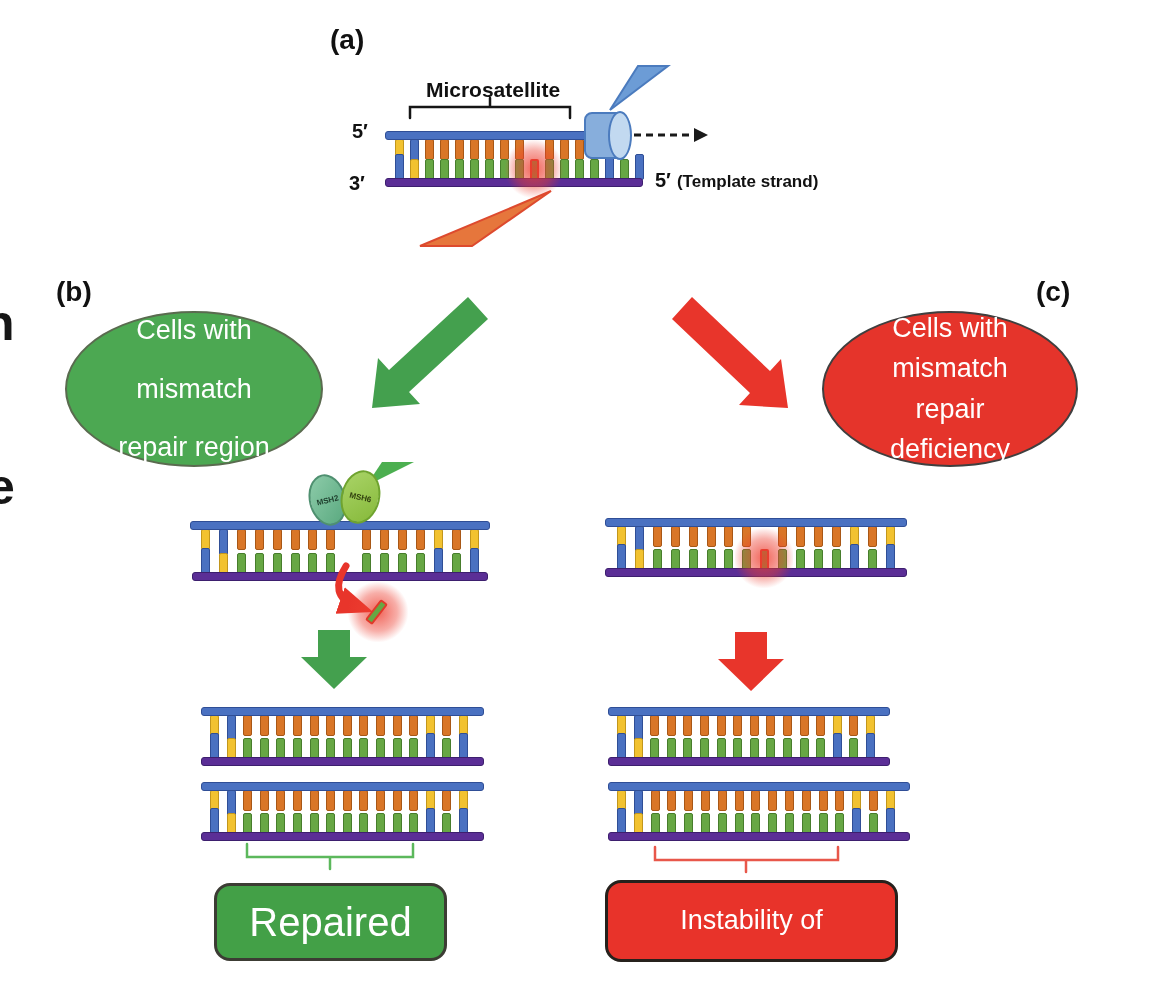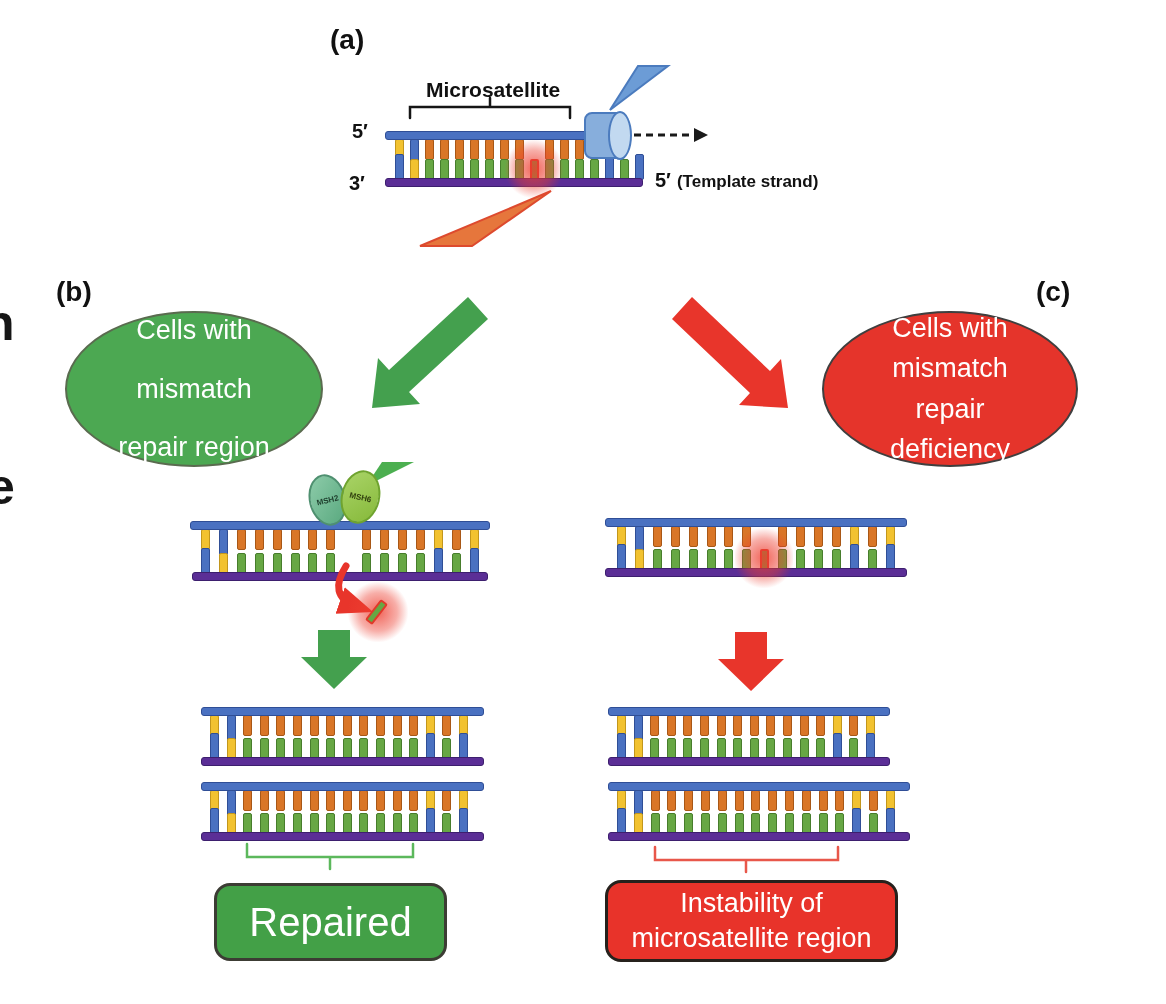--- a/index.html
+++ b/index.html
@@ -379,19 +379,18 @@
     <span>MSH6</span>
   </div>
 
   <div class="excised"></div>
 
   <div class="result-box green-box">
     <span>Repaired</span>
   </div>
   <div class="result-box red-box">
     <div>Instability of</div>
-    <div>microsatellite region</div>
   </div>
 
 <div class="glow" style="left: 505px; top: 140px; width: 58px; height: 58px;"></div>
     <div class="glow" style="left: 735px; top: 527px; width: 58px; height: 62px;"></div>
     <div class="glow" style="left: 348px; top: 582px; width: 60px; height: 60px;"></div>
   </div>
 
 </body></html>

